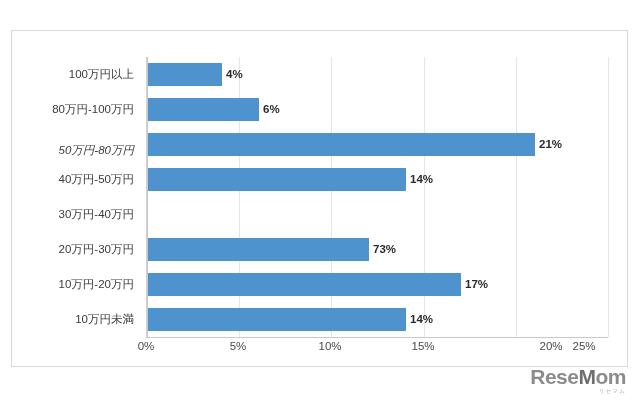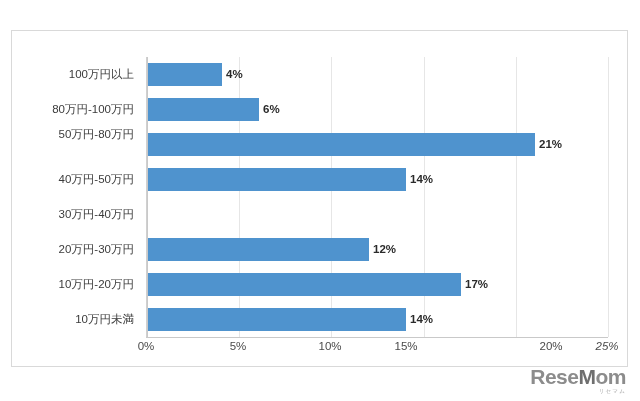--- a/index.html
+++ b/index.html
@@ -146,21 +146,21 @@
 </head>
 <body>
 
 <div id="chart-frame">
 
   <div id="plot-wrap">
 
     <div id="cat-labels">
         <div class="cat-label" style="top: 0px;">100万円以上</div>
         <div class="cat-label" style="top: 35px;">80万円-100万円</div>
-        <div class="cat-label" style="top: 60px;">50万円-80万円</div>
+        <div class="cat-label" style="top: 76px; font-style: italic;">50万円-80万円</div>
         <div class="cat-label" style="top: 105px; margin-left: 16px;">40万円-50万円</div>
         <div class="cat-label" style="top: 140px;">30万円-40万円</div>
         <div class="cat-label" style="top: 175px;">20万円-30万円</div>
         <div class="cat-label" style="top: 210px;">10万円-20万円</div>
         <div class="cat-label" style="top: 245px;">10万円未満</div>
       </div>
 
     <div id="plot">
         <div class="baseline" style="left: 0px;"></div>
         <div class="gridline" style="left: 92px;"></div>
@@ -179,41 +179,41 @@
         <div class="bar-row" style="top: 70px;">
           <div class="bar" style="width: 387px; background: rgb(79, 147, 206);"></div>
           <div class="bar-value" style="left: 392px;">21%</div>
         </div>
         <div class="bar-row" style="top: 105px;">
           <div class="bar" style="width: 258px; background: rgb(79, 147, 206);"></div>
           <div class="bar-value" style="left: 263px;">14%</div>
         </div>
         <div class="bar-row" style="top: 175px;">
           <div class="bar" style="width: 221px; background: rgb(79, 147, 206);"></div>
-          <div class="bar-value" style="left: 226px;">12%</div>
+          <div class="bar-value" style="left: 226px;">73%</div>
         </div>
         <div class="bar-row" style="top: 210px;">
           <div class="bar" style="width: 313px; background: rgb(79, 147, 206);"></div>
           <div class="bar-value" style="left: 318px;">17%</div>
         </div>
         <div class="bar-row" style="top: 245px;">
           <div class="bar" style="width: 258px; background: rgb(79, 147, 206);"></div>
           <div class="bar-value" style="left: 263px;">14%</div>
         </div>
       </div>
 
     <div class="axis-bottom"></div>
 
     <div id="x-ticks">
         <div class="x-tick" style="left: 0px;">0%</div>
         <div class="x-tick" style="left: 92px;">5%</div>
         <div class="x-tick" style="left: 184px;">10%</div>
-        <div class="x-tick" style="left: 260px;">15%</div>
+        <div class="x-tick" style="left: 277px;">15%</div>
         <div class="x-tick" style="left: 369px; margin-left: 36px;">20%</div>
-        <div class="x-tick" style="left: 461px; font-style: italic;">25%</div>
+        <div class="x-tick" style="left: 438px;">25%</div>
       </div>
 
   </div>
 
 </div>
 
 <div id="watermark">
   <div class="wm-main"><span>R</span><span>e</span><span>s</span><span>e</span><span class="accent">M</span><span>o</span><span>m</span></div>
   <div class="wm-sub">リセマム</div>
 </div>

